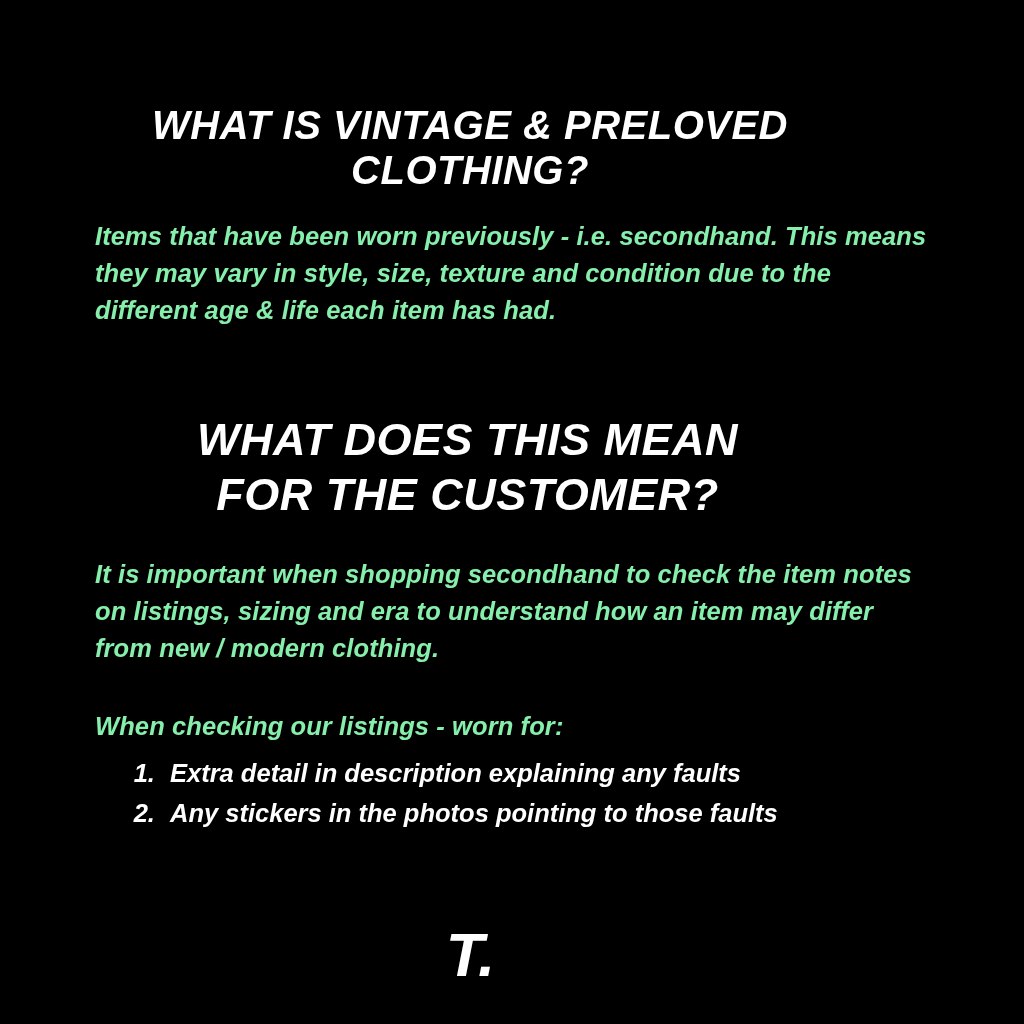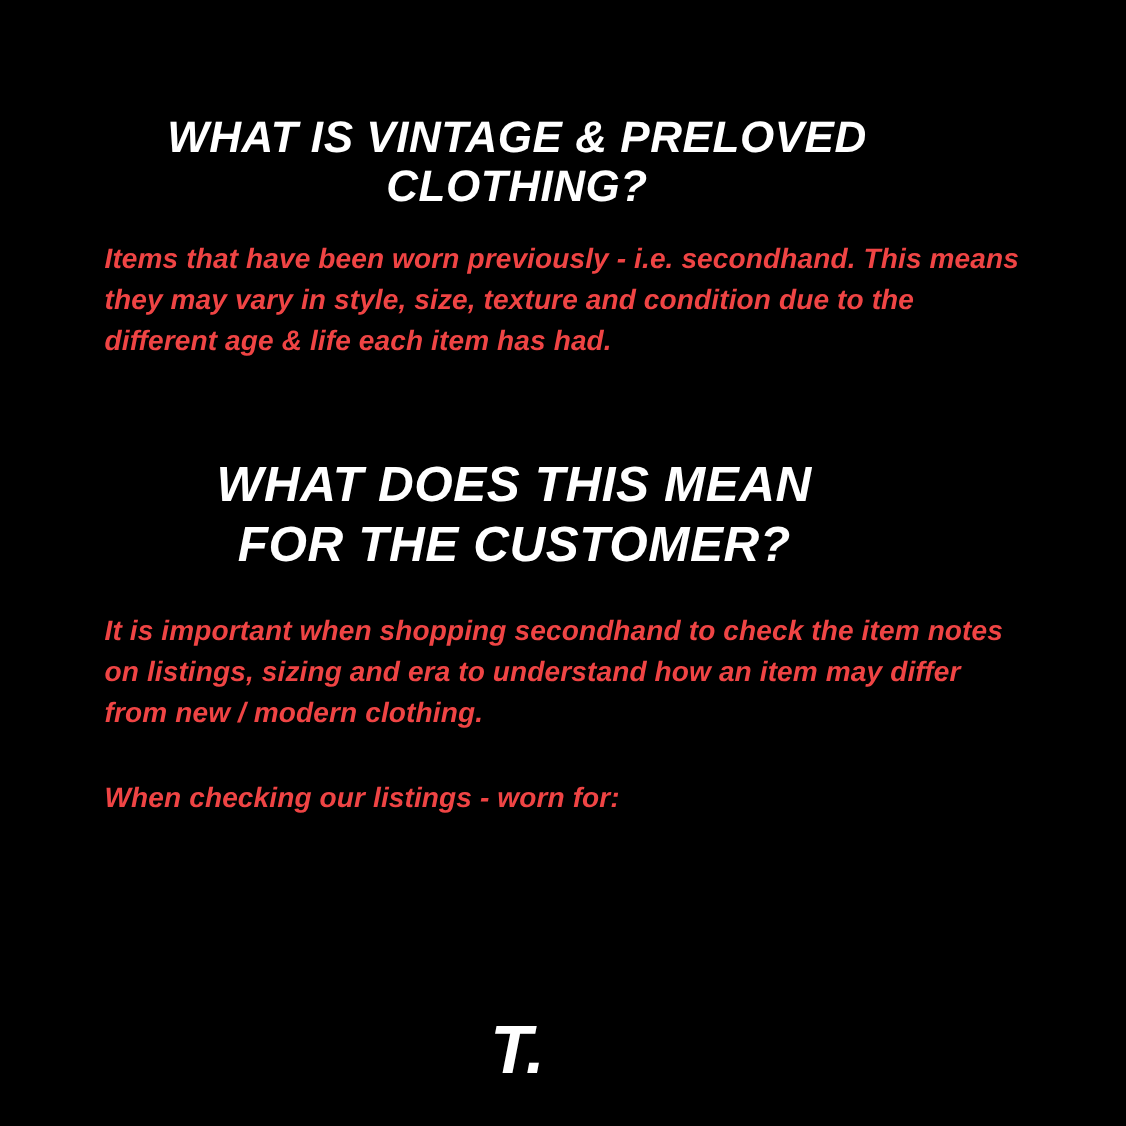--- a/index.html
+++ b/index.html
@@ -47,21 +47,21 @@
     padding: 0 150px;
     box-sizing: border-box;
     line-height: 1.22;
   }
   .para {
     position: absolute;
     font-weight: bold;
     font-style: italic;
     font-size: 25.5px;
     line-height: 1.46;
-    color: #ef4444;
+    color: #86efac;
     left: 95px;
     width: 840px;
     letter-spacing: 0.1px;
   }
   .p-1 { top: 192px; }
   .p-2 { top: 530px; }
   .p-3 { top: 682px; }
   .list {
     position: absolute;
     left: 122px;
@@ -101,16 +101,20 @@
   <h1 class="heading h-main">WHAT IS VINTAGE &amp; PRELOVED CLOTHING?</h1>
 
   <p class="para p-1">Items that have been worn previously - i.e. secondhand. This means they may vary in style, size, texture and condition due to the different age &amp; life each item has had.</p>
 
   <h2 class="heading h-second">WHAT DOES THIS MEAN FOR THE CUSTOMER?</h2>
 
   <p class="para p-2">It is important when shopping secondhand to check the item notes on listings, sizing and era to understand how an item may differ from new / modern clothing.</p>
 
   <p class="para p-3">When checking our listings - worn for:</p>
 
+  <ol class="list">
+    <li>Extra detail in description explaining any faults</li>
+    <li>Any stickers in the photos pointing to those faults</li>
+  </ol>
 
   <div class="logo">T.</div>
 
 </div>
 
 </body></html>

